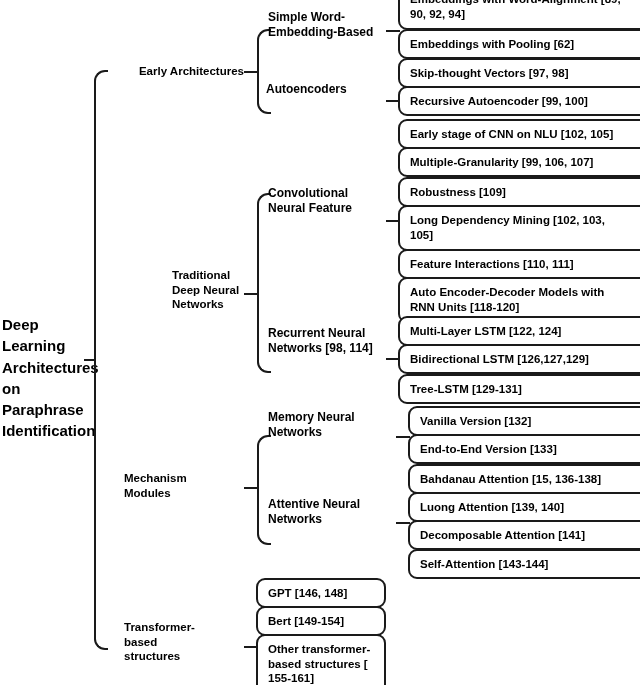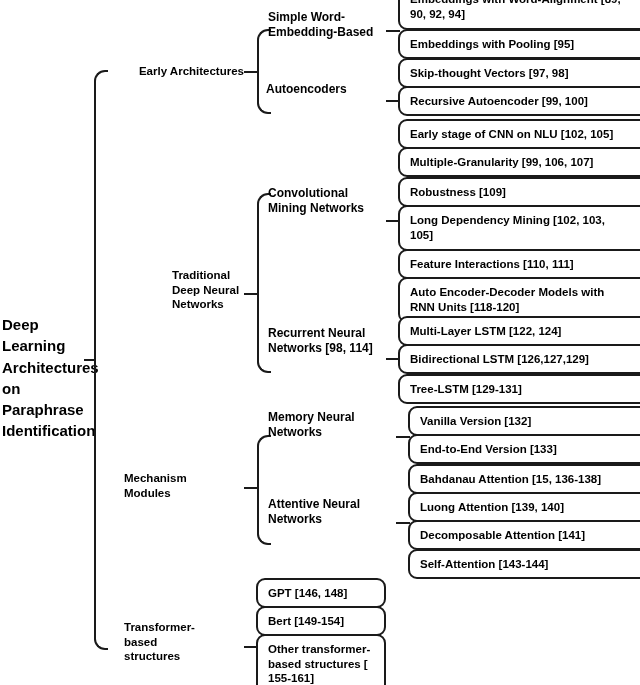--- a/index.html
+++ b/index.html
@@ -88,40 +88,40 @@
   <div class="bracket" style="left:257px; top:29px; width:14px; height:85px;"></div>
 
   <div class="lbl lvl2" style="left:268px; top:10px; width:130px;">Simple Word-
 Embedding-Based</div>
   <div class="stub" style="left:386px; top:30px; width:14px;"></div>
   <div class="leaf" style="left:398px; top:-16px; width:266px; height:46px;">
     <span>Embeddings with Word-Alignment [89,
 90, 92, 94]</span>
   </div>
   <div class="leaf" style="left:398px; top:29px; width:266px; height:30px;">
-    <span>Embeddings with Pooling [95]</span>
+    <span>Embeddings with Pooling [62]</span>
   </div>
 
   <div class="lbl lvl2" style="left:266px; top:82px; width:130px;">Autoencoders</div>
   <div class="stub" style="left:386px; top:100px; width:14px;"></div>
   <div class="leaf" style="left:398px; top:58px; width:266px; height:30px;">
     <span>Skip-thought Vectors [97, 98]</span>
   </div>
   <div class="leaf" style="left:398px; top:86px; width:266px; height:30px;">
     <span>Recursive Autoencoder [99, 100]</span>
   </div>
 
   <div class="lbl lvl1" style="left:124px; top:268px; width:120px;margin-left:48px;">Traditional
 Deep Neural
 Networks</div>
   <div class="stub" style="left:244px; top:293px; width:14px;"></div>
   <div class="bracket" style="left:257px; top:193px; width:14px; height:180px;"></div>
 
   <div class="lbl lvl2" style="left:268px; top:186px; width:130px;">Convolutional
-Mining Networks</div>
+Neural Feature</div>
   <div class="stub" style="left:386px; top:220px; width:14px;"></div>
   <div class="leaf" style="left:398px; top:119px; width:266px; height:30px;">
     <span>Early stage of CNN on NLU [102, 105]</span>
   </div>
   <div class="leaf" style="left:398px; top:147px; width:266px; height:30px;">
     <span>Multiple-Granularity [99, 106, 107]</span>
   </div>
   <div class="leaf" style="left:398px; top:177px; width:266px; height:30px;">
     <span>Robustness [109]</span>
   </div>

